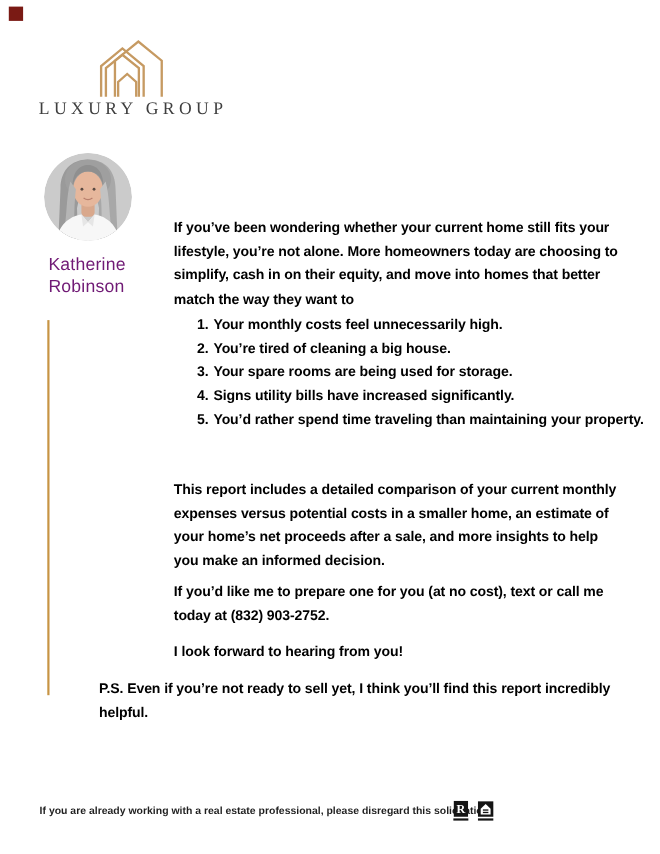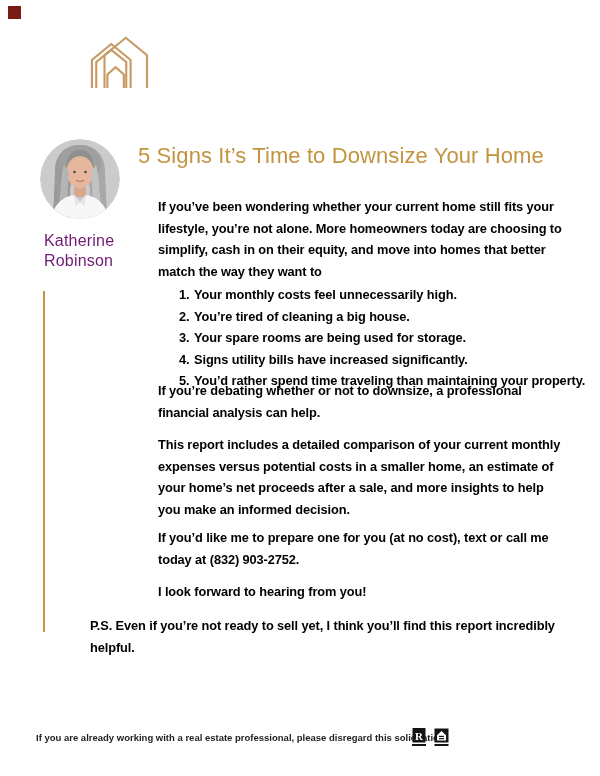--- a/index.html
+++ b/index.html
@@ -44,20 +44,21 @@
   <div class="abs corner-marker"></div>
 
   <div class="abs logo-icon">
     <svg width="62" height="58" viewBox="0 0 64 60" fill="none" stroke="#C69A62" stroke-width="2.2" stroke-linejoin="miter">
       <path d="M17 59 L17 25 L39 7 L61 25 L61 59"></path>
       <path d="M4 59 L4 30 L24 13.5 L44 30 L44 59"></path>
       <path d="M8.5 59 L8.5 32 L24 19.5 L39.5 32 L39.5 59"></path>
       <path d="M20 59 L20 45 L28.5 37.5 L37 45 L37 59"></path>
     </svg>
   </div>
+  <div class="abs wordmark">LUXURY GROUP</div>
 
   <div class="abs avatar">
     <svg width="80" height="80" viewBox="0 0 80 80">
       <defs>
           <clipPath id="avc">
             <circle cx="40" cy="40" r="40"></circle>
           </clipPath>
         </defs>
       <g clip-path="url(#avc)">
         <rect width="80" height="80" fill="#cbcbcb"></rect>
@@ -76,33 +77,31 @@
         <path d="M34 56 L40 63 L35.5 67 Z" fill="#e6e6e6"></path>
         <path d="M46 56 L40 63 L44.5 67 Z" fill="#e6e6e6"></path>
       </g>
     </svg>
   </div>
   <div class="abs agent-name">
     <div>Katherine</div>
     <div>Robinson</div>
   </div>
 
-  <h1 class="abs headline" style="margin:0;">5 Signs It’s Time to Downsize Your Home</h1>
 
   <p class="abs body-text p-intro" style="margin:0;">If you’ve been wondering whether your current home still fits your lifestyle, you’re not alone. More homeowners today are choosing to simplify, cash in on their equity, and move into homes that better match the way they want to</p>
 
   <ol class="abs body-text signs-list">
     <li>Your monthly costs feel unnecessarily high.</li>
     <li>You’re tired of cleaning a big house.</li>
     <li>Your spare rooms are being used for storage.</li>
     <li>Signs utility bills have increased significantly.</li>
     <li>You’d rather spend time traveling than maintaining your property.</li>
   </ol>
 
-  <p class="abs body-text p-debating" style="margin:0;">If you’re debating whether or not to downsize, a professional financial analysis can help.</p>
   <p class="abs body-text p-report" style="margin:0;">This report includes a detailed comparison of your current monthly expenses versus potential costs in a smaller home, an estimate of your home’s net proceeds after a sale, and more insights to help you make an informed decision.</p>
   <p class="abs body-text p-cta" style="margin:0;">If you’d like me to prepare one for you (at no cost), text or call me today at (832) 903-2752.</p>
   <p class="abs body-text ps-line" style="margin:0;">P.S. Even if you’re not ready to sell yet, I think you’ll find this report incredibly helpful.</p>
   <p class="abs body-text p-closing" style="margin:0;">I look forward to hearing from you!</p>
 
   <div class="abs accent-line"></div>
 
 
   <div class="abs disclaimer">If you are already working with a real estate professional, please disregard this solicitation.</div>
 

